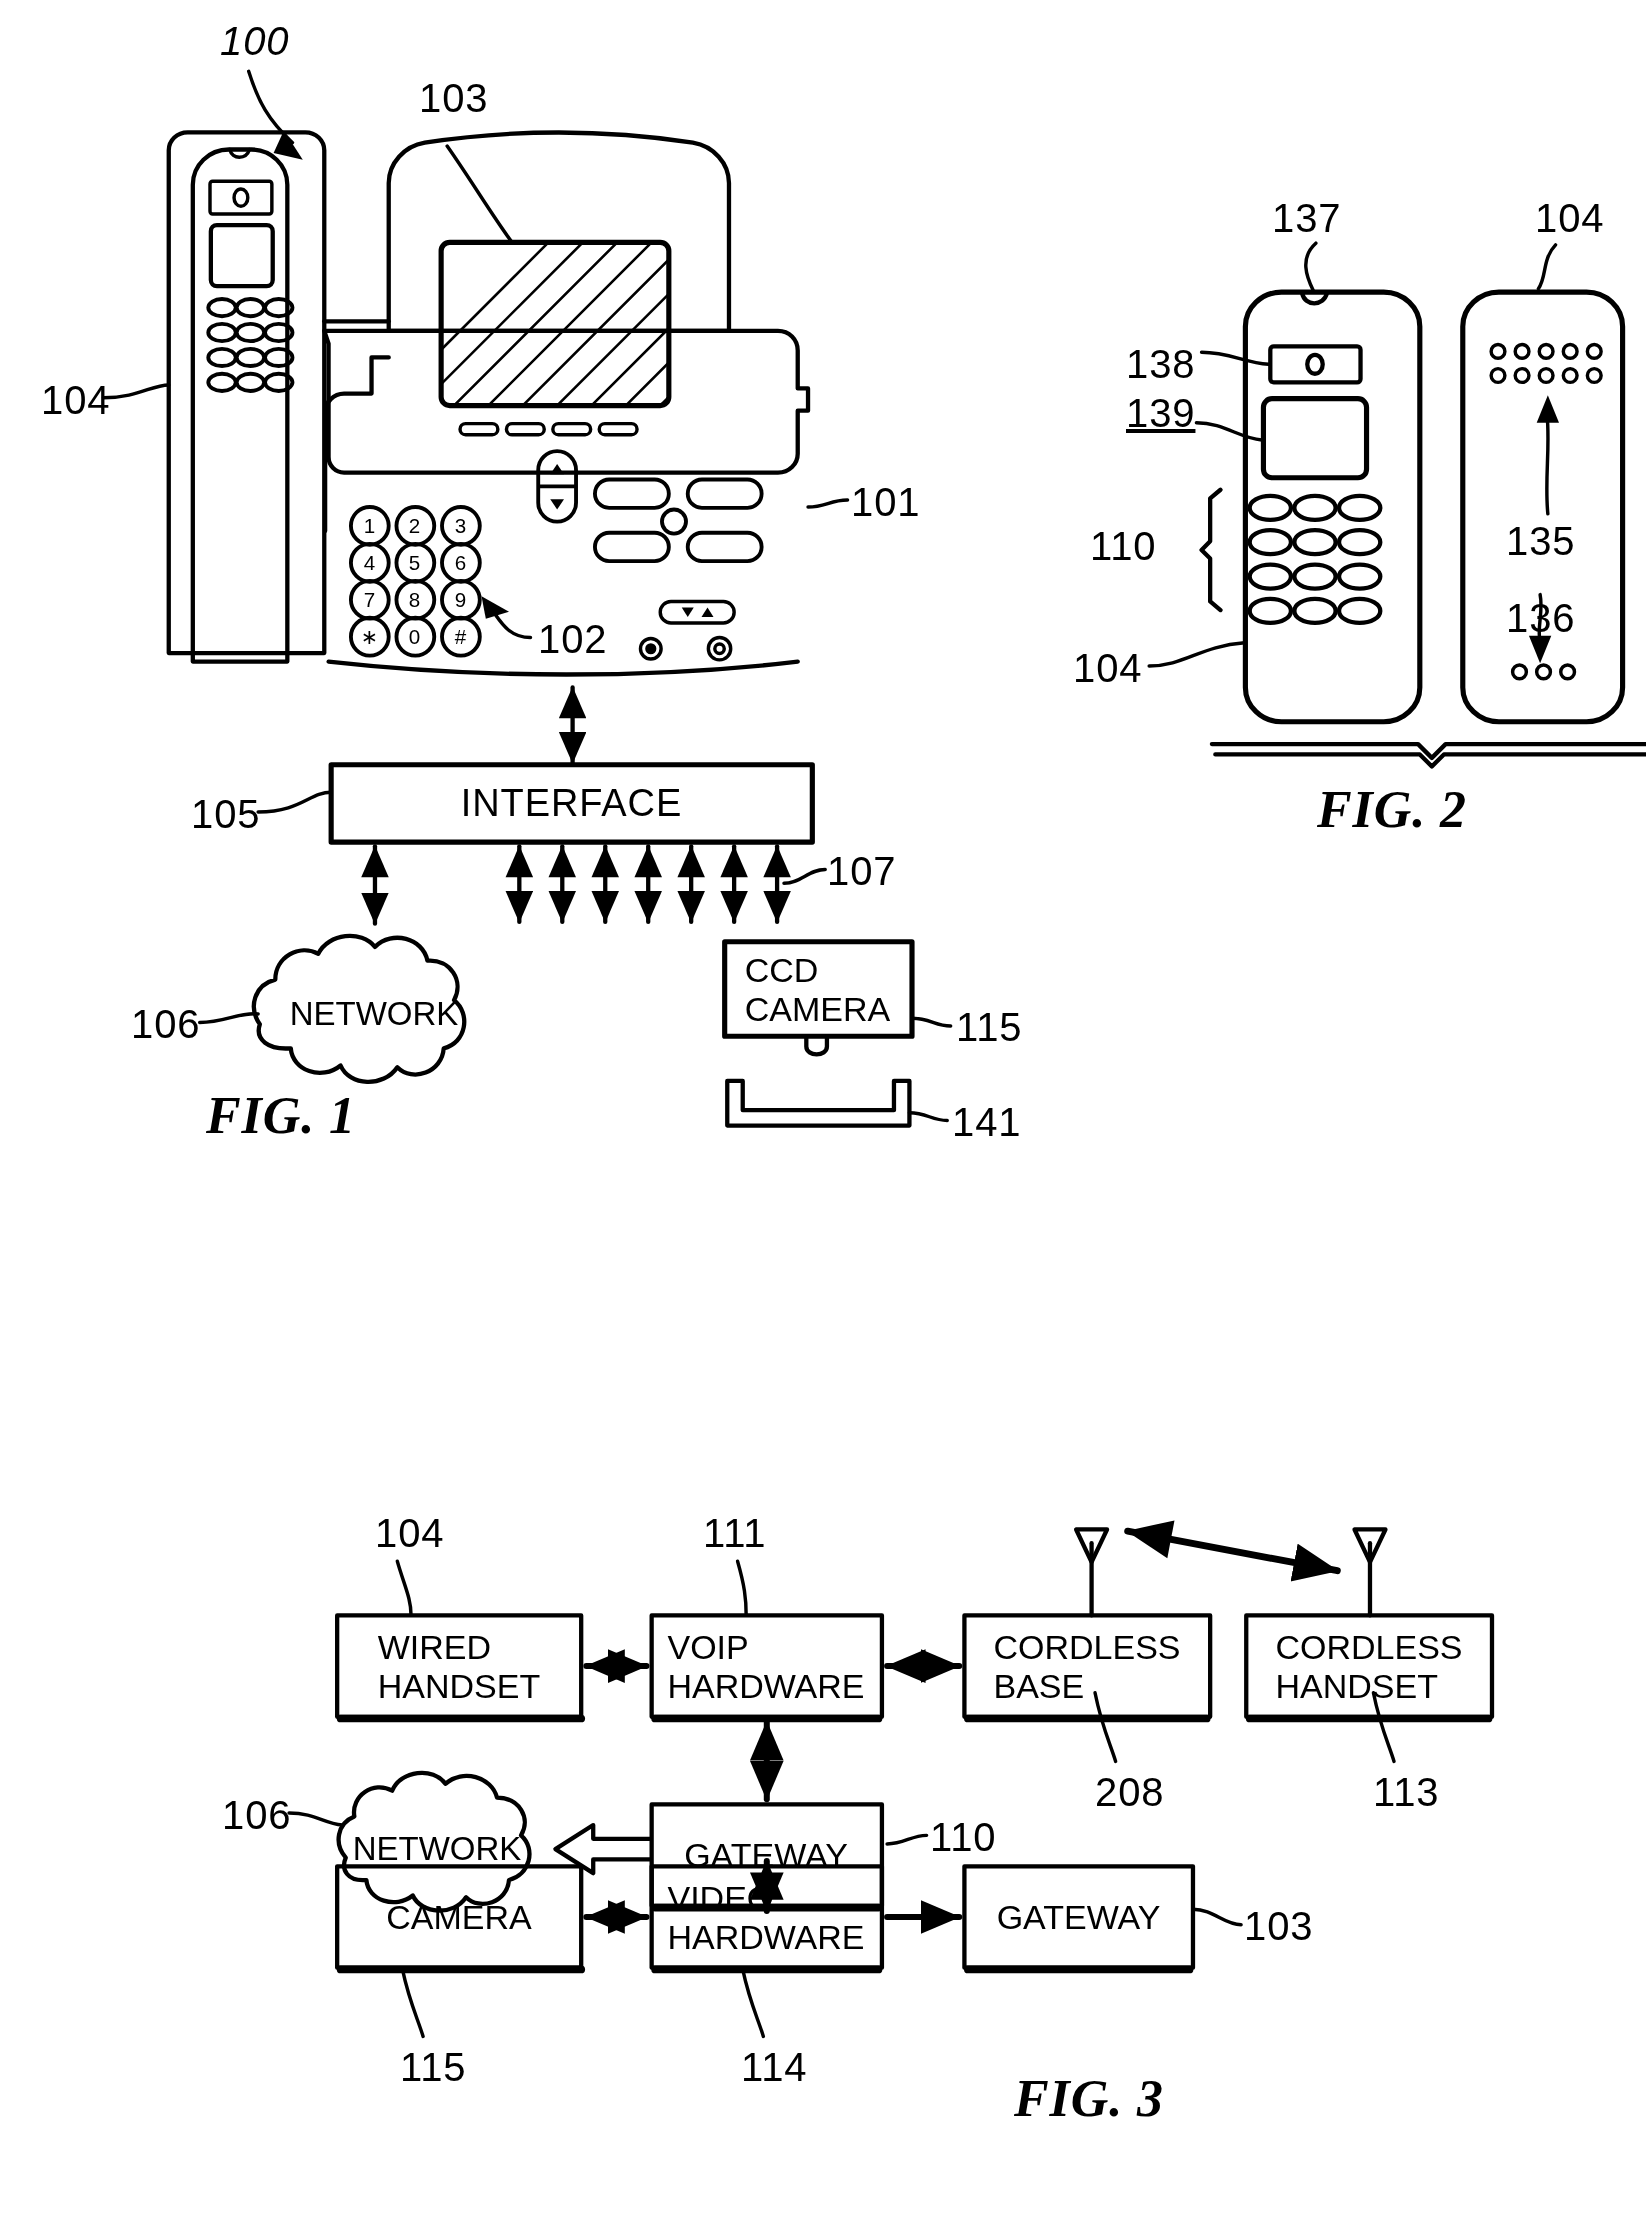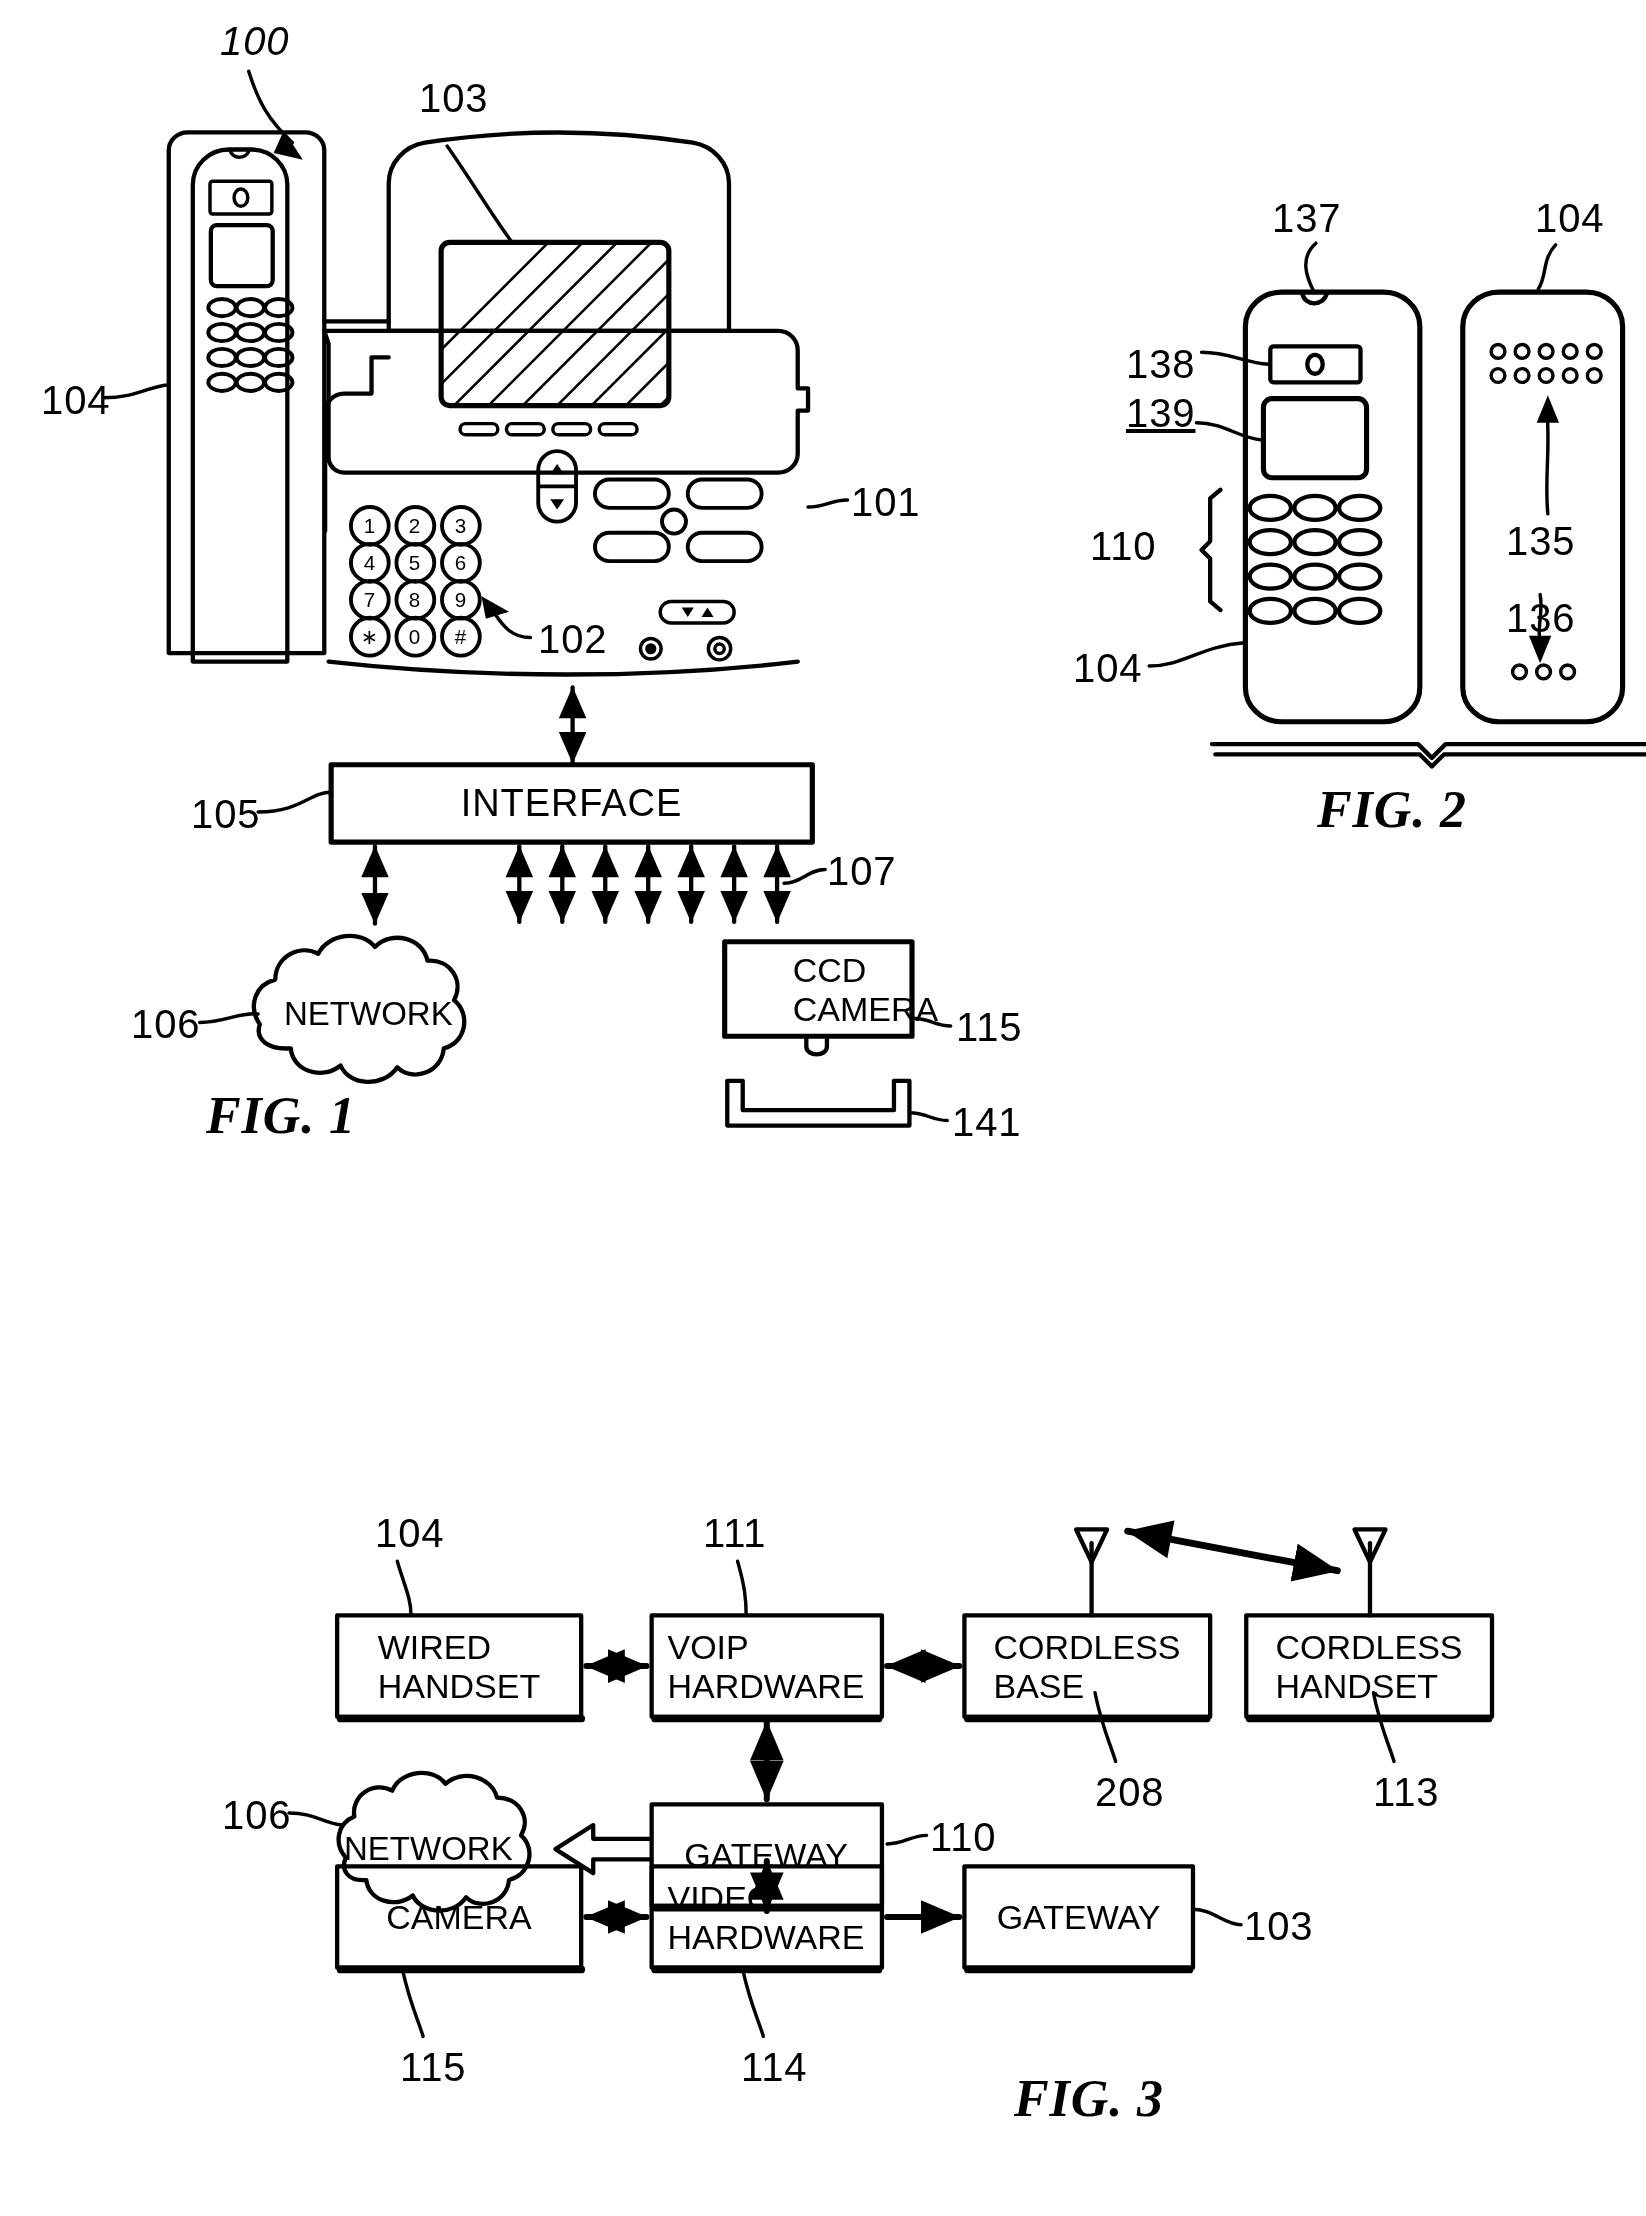--- a/index.html
+++ b/index.html
@@ -17,21 +17,21 @@
   .figlabel{
     position:absolute;font-family:"Liberation Serif",serif;font-style:italic;
     font-weight:bold;font-size:52px;white-space:nowrap;letter-spacing:0.9px;
   }
   .boxtext{
     position:absolute;text-align:left;font-size:34px;line-height:1.12;
     font-family:"Liberation Sans",sans-serif;white-space:pre-line;
     display:flex;align-items:center;justify-content:center;
   }
   .cloudtext{
-    position:absolute;font-size:33px;
+    position:absolute;text-align:center;font-size:33px;
     font-family:"Liberation Sans",sans-serif;white-space:nowrap;
   }
   .keydigit{
     position:absolute;font-size:20.6px;font-family:"Liberation Sans",sans-serif;
     text-align:center;width:29px;line-height:29px;
   }
 </style>
 </head>
 <body>
 
@@ -429,21 +429,21 @@
   <div class="keydigit" style="left:400px;top:548px;">5</div>
   <div class="keydigit" style="left:446px;top:548px;">6</div>
   <div class="keydigit" style="left:355px;top:585px;">7</div>
   <div class="keydigit" style="left:400px;top:585px;">8</div>
   <div class="keydigit" style="left:446px;top:585px;">9</div>
   <div class="keydigit" style="left:355px;top:622px;">∗</div>
   <div class="keydigit" style="left:400px;top:622px;">0</div>
   <div class="keydigit" style="left:446px;top:622px;">#</div>
 
   <div class="boxtext" style="left:331px;top:765px;width:481px;height:77px;font-size:38px;letter-spacing:0.9px;">INTERFACE</div>
-  <div class="boxtext" style="left:724px;top:942px;width:187px;height:95px;font-size:34px;margin-left:48px;">CCD
+  <div class="boxtext" style="left:724px;top:942px;width:187px;height:95px;font-size:34px;">CCD
 CAMERA</div>
   <div class="cloudtext" style="left:284px;top:995px;width:180px;">NETWORK</div>
 
   <div class="figlabel" style="left:206px;top:1086px;">FIG. 1</div>
 
   <div class="ref" style="left:1272px;top:196px;">137</div>
   <div class="ref" style="left:1535px;top:196px;">104</div>
   <div class="ref" style="left:1126px;top:318px;margin-top:24px;">138</div>
   <div class="ref" style="left:1126px;top:391px;text-decoration:underline;">139</div>
   <div class="ref" style="left:1090px;top:524px;">110</div>

